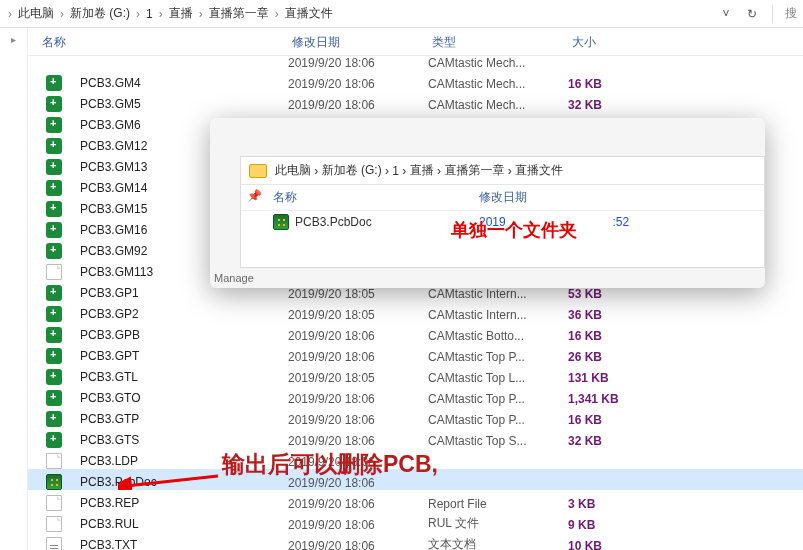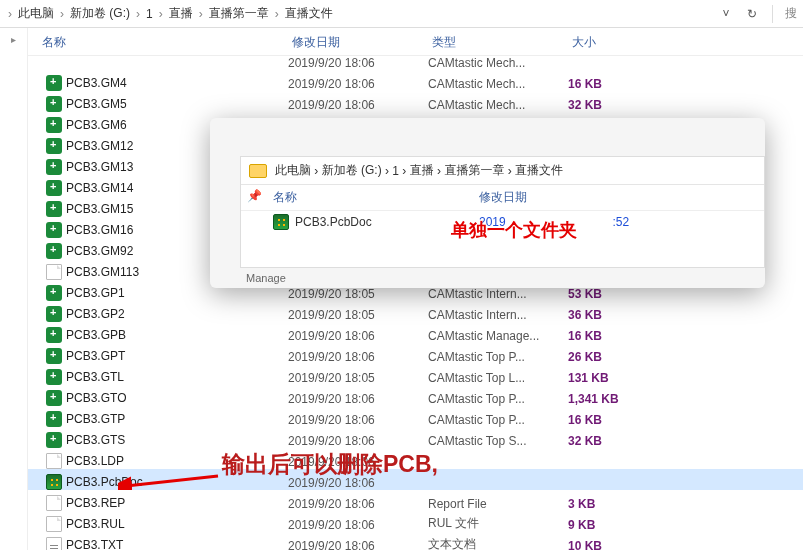--- a/index.html
+++ b/index.html
@@ -61,21 +61,21 @@
   .col-size { width: 100px;}
   .rows { overflow-y:auto; flex:1; }
   .row {
     display:flex;
     align-items:flex-end;
     height:21px;
     font-size:12px;
     color:#222;
   }
   .row.selected { background:#d4e8ff; }
-  .row .c-name { width:260px; display:flex; align-items:center; padding-left:18px; gap:4px; white-space:nowrap; overflow:hidden;}
+  .row .c-name { width:260px; display:flex; align-items:center; padding-left:18px; gap:18px; white-space:nowrap; overflow:hidden;}
   .row .c-date { width:140px; color:#555;}
   .row .c-type { width:140px; color:#555; white-space:nowrap; overflow:hidden; text-overflow:ellipsis;}
   .row .c-size { width:100px; color:#701a75; text-align:left;font-weight:bold;}
   .ficon {
     width:16px; height:16px;
     display:inline-flex; align-items:center; justify-content:center;
     flex-shrink:0;
   }
   .ficon.cam {
     background:#1b8a3a; border-radius:3px;
@@ -147,21 +147,21 @@
   .popup .ph-pin{width:28px;text-align:center;color:#888;}
   .popup .ph-name{width:210px;padding-left:4px;}
   .popup .ph-date{width:140px;}
   .popup .prow{
     display:flex;align-items:center;height:22px;font-size:12px;
   }
   .popup .pr-pin{width:28px;}
   .popup .pr-name{width:210px;display:flex;align-items:center;gap:6px;padding-left:4px;}
   .popup .pr-date{width:180px;color:#1d4ed8;position:relative;}
   .popup .manage{
-    position:absolute; left:4px; bottom:4px; font-size:11px; color:#666;margin-left:32px;
+    position:absolute; left:4px; bottom:4px; font-size:11px; color:#666;
   }
   .annot-red1{
     position:absolute;
     left:451px; top:218px;
     font-size:18px; font-weight:bold; color:#e40000;
     text-shadow:0 0 1px rgba(255,255,255,.6);
     white-space:nowrap;
   }
   .annot-red2{
     position:absolute;
@@ -327,21 +327,21 @@
           <div class="c-date">2019/9/20 18:05</div>
           <div class="c-type">CAMtastic Intern...</div>
           <div class="c-size">36 KB</div>
         </div>
         <div class="row">
           <div class="c-name">
             <span class="ficon cam"></span>
             <span>PCB3.GPB</span>
           </div>
           <div class="c-date">2019/9/20 18:06</div>
-          <div class="c-type">CAMtastic Manage...</div>
+          <div class="c-type">CAMtastic Botto...</div>
           <div class="c-size">16 KB</div>
         </div>
         <div class="row">
           <div class="c-name">
             <span class="ficon cam"></span>
             <span>PCB3.GPT</span>
           </div>
           <div class="c-date">2019/9/20 18:06</div>
           <div class="c-type">CAMtastic Top P...</div>
           <div class="c-size">26 KB</div>

